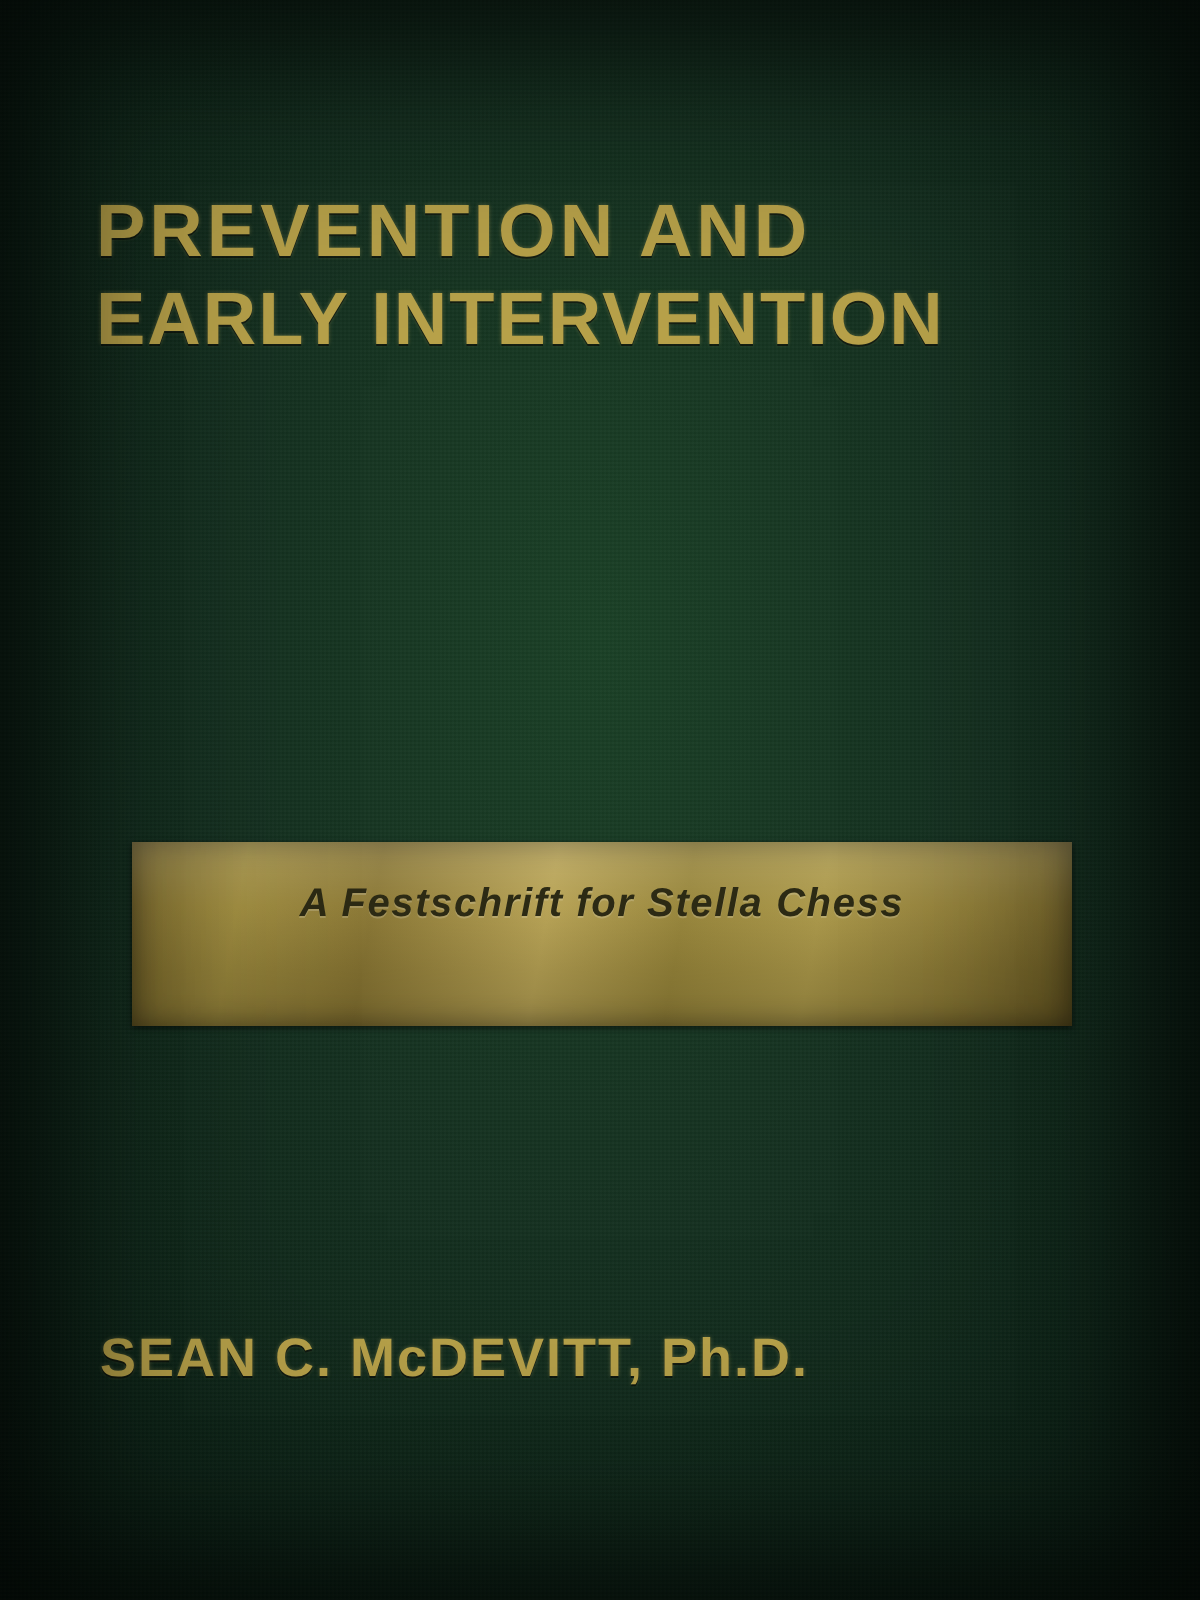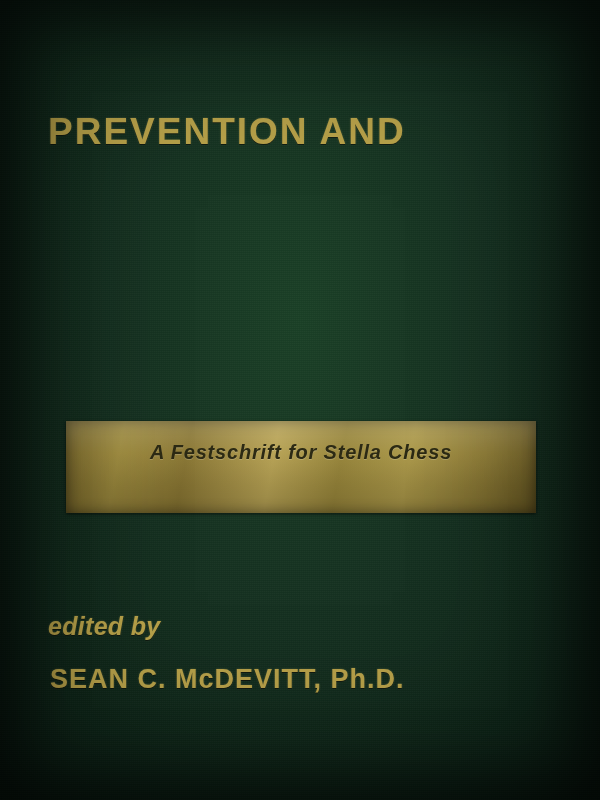--- a/index.html
+++ b/index.html
@@ -62,21 +62,21 @@
     position: absolute;
     top: 96px;
     left: 48px;
     right: 40px;
     font-weight: bold;
     font-size: 37px;
     line-height: 40px;
     letter-spacing: 1.2px;
     font-stretch: condensed;
   }
-  .main-title .line1 { display: block; letter-spacing: 2.0px; margin-top: 16px; }
+  .main-title .line1 { display: block; letter-spacing: 2.0px; }
   .main-title .line2 { display: block; letter-spacing: 1.0px; margin-top: 4px; }
 
   .subtitle {
     position: absolute;
     top: 226px;
     left: 48px;
     right: 36px;
     font-size: 28px;
     line-height: 37px;
     font-weight: bold;
@@ -152,31 +152,31 @@
 </head>
 <body>
 
 <div class="cover">
   <div class="texture"></div>
 
   <div class="content">
 
     <div class="main-title gold">
       <span class="line1">PREVENTION AND</span>
+      <span class="line2">EARLY INTERVENTION</span>
     </div>
 
 
     <div class="plaque">
       <div class="sheen"></div>
       <div class="plaque-text">
         <span>A Festschrift for Stella Chess</span>
       </div>
     </div>
 
-    <div class="edited-by gold">edited by</div>
 
     <div class="editors gold">
       <span class="ed">SEAN C. McDEVITT, Ph.D.</span>
     </div>
 
   </div>
 
   <div class="vignette"></div>
 </div>
 

